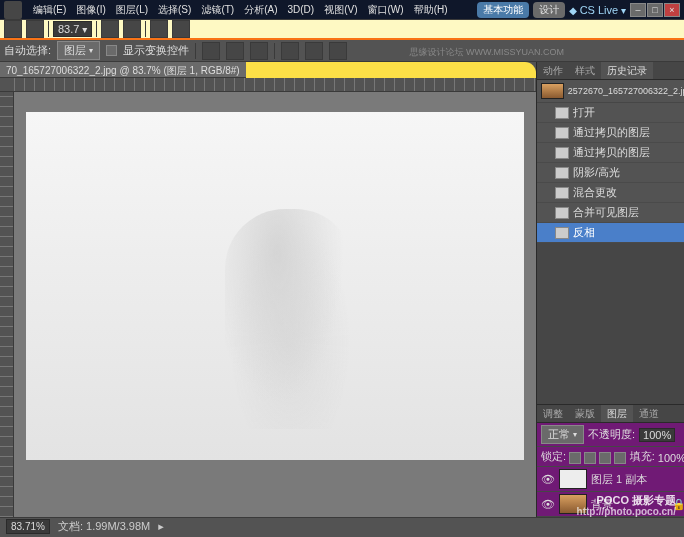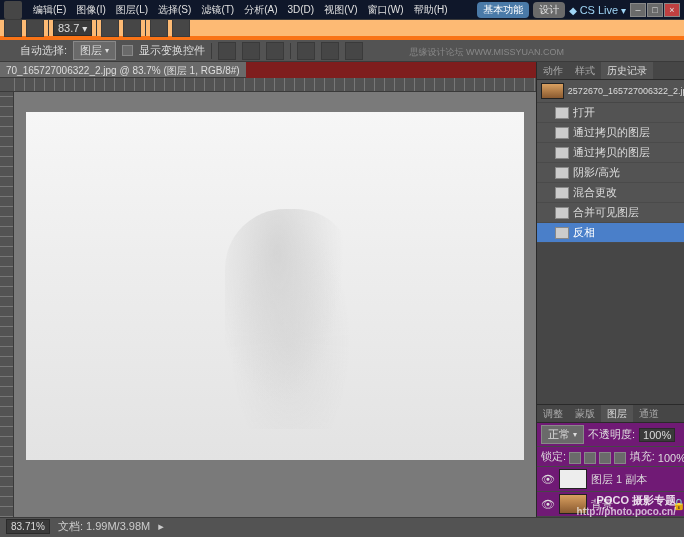--- a/index.html
+++ b/index.html
@@ -7,30 +7,30 @@
 .menubar { background: #0f172a; height: 20px; display: flex; align-items: center; padding: 0 4px; color: #e0e0e0; border-bottom: 1px solid #3a3a3a; }
 .menubar .logo { width: 18px; height: 18px; background: #464646; margin-right: 6px; border-radius: 2px; }
 .menubar .menu-item { padding: 2px 5px; cursor: default; font-size: 10px; }
 .menubar .right { margin-left: auto; display: flex; align-items: center; gap: 4px; }
 .menubar .pill { background: #6a6a6a; padding: 1px 6px; border-radius: 4px; font-size: 10px; }
 .menubar .pill.blue { background: #4a7aa8; color: #fff; }
 .menubar .cslive { color: #9fd5f5; font-size: 10px; }
 .winbtns { display: flex; gap: 1px; }
 .winbtn { width: 16px; height: 14px; background: #6a6a6a; border: 1px solid #888; font-size: 9px; text-align: center; line-height: 12px; }
 .winbtn.close { background: #c04040; }
-.toolbar { background: #fdba74; height: 20px; display: flex; align-items: center; padding: 0 4px; gap: 4px; border-bottom: 4px solid #f97316; }
+.toolbar { background: #fef9c3; height: 20px; display: flex; align-items: center; padding: 0 4px; gap: 4px; border-bottom: 2px solid #f97316; }
 .tool-icon { width: 18px; height: 18px; background: #464646; border: 1px solid #3a3a3a; }
 .zoom-box { background: #3a3a3a; color: #ddd; padding: 1px 4px; font-size: 10px; border: 1px solid #2a2a2a; }
-.optbar { background: #535353; height: 22px; display: flex; align-items: center; padding: 0 20px; gap: 6px; border-bottom: 1px solid #3a3a3a; color: #ddd; font-size: 10px; }
+.optbar { background: #535353; height: 22px; display: flex; align-items: center; padding: 0 4px; gap: 6px; border-bottom: 1px solid #3a3a3a; color: #ddd; font-size: 10px; }
 .dropdown { background: #6a6a6a; padding: 1px 6px; border: 1px solid #888; display: flex; align-items: center; gap: 3px; }
 .chev { font-size: 8px; }
 .checkbox { width: 11px; height: 11px; background: #6a6a6a; border: 1px solid #888; display: inline-block; }
 .sep { width: 1px; height: 16px; background: #3a3a3a; }
 .main { display: flex; height: 455px; }
-.canvas-area { flex: 1; background: #7f1d1d; position: relative; display: flex; flex-direction: column; }
+.canvas-area { flex: 1; background: #fde047; position: relative; display: flex; flex-direction: column; border-radius: 11px; }
 .doc-tab { background: #6a6a6a; color: #ddd; font-size: 10px; padding: 2px 6px; height: 16px; border-bottom: 1px solid #3a3a3a; width: fit-content; }
 .ruler-h { height: 14px; background: #535353; border-bottom: 1px solid #3a3a3a; position: relative; overflow: hidden; }
 .ruler-h::before { content: ""; position: absolute; left: 14px; right: 0; top: 0; bottom: 0; background: repeating-linear-gradient(90deg, #777 0, #777 1px, transparent 1px, transparent 10px); }
 .canvas-wrap { flex: 1; display: flex; }
 .ruler-v { width: 14px; background: #535353; border-right: 1px solid #3a3a3a; background-image: repeating-linear-gradient(0deg, #777 0, #777 1px, transparent 1px, transparent 10px); }
 .canvas-scroll { flex: 1; background: #7a7a7a; overflow: hidden; position: relative; padding: 20px 12px; }
 .canvas { width: 498px; height: 348px; background: linear-gradient(180deg, #f6f6f6 0%, #ededed 45%, #e3e3e3 100%); position: relative; }
 .canvas::after { content: ""; position: absolute; left: 40%; top: 28%; width: 130px; height: 220px; background: radial-gradient(ellipse at 40% 20%, rgba(210,210,210,0.9), rgba(235,235,235,0) 60%), radial-gradient(ellipse at 50% 60%, rgba(215,215,215,0.7), rgba(235,235,235,0) 65%); border-radius: 60px 60px 20px 20px; }
 .panels { width: 154px; background: #535353; border-left: 1px solid #2a2a2a; display: flex; flex-direction: column; }
 .panel-tabs { display: flex; background: #464646; height: 18px; border-bottom: 1px solid #2a2a2a; }

